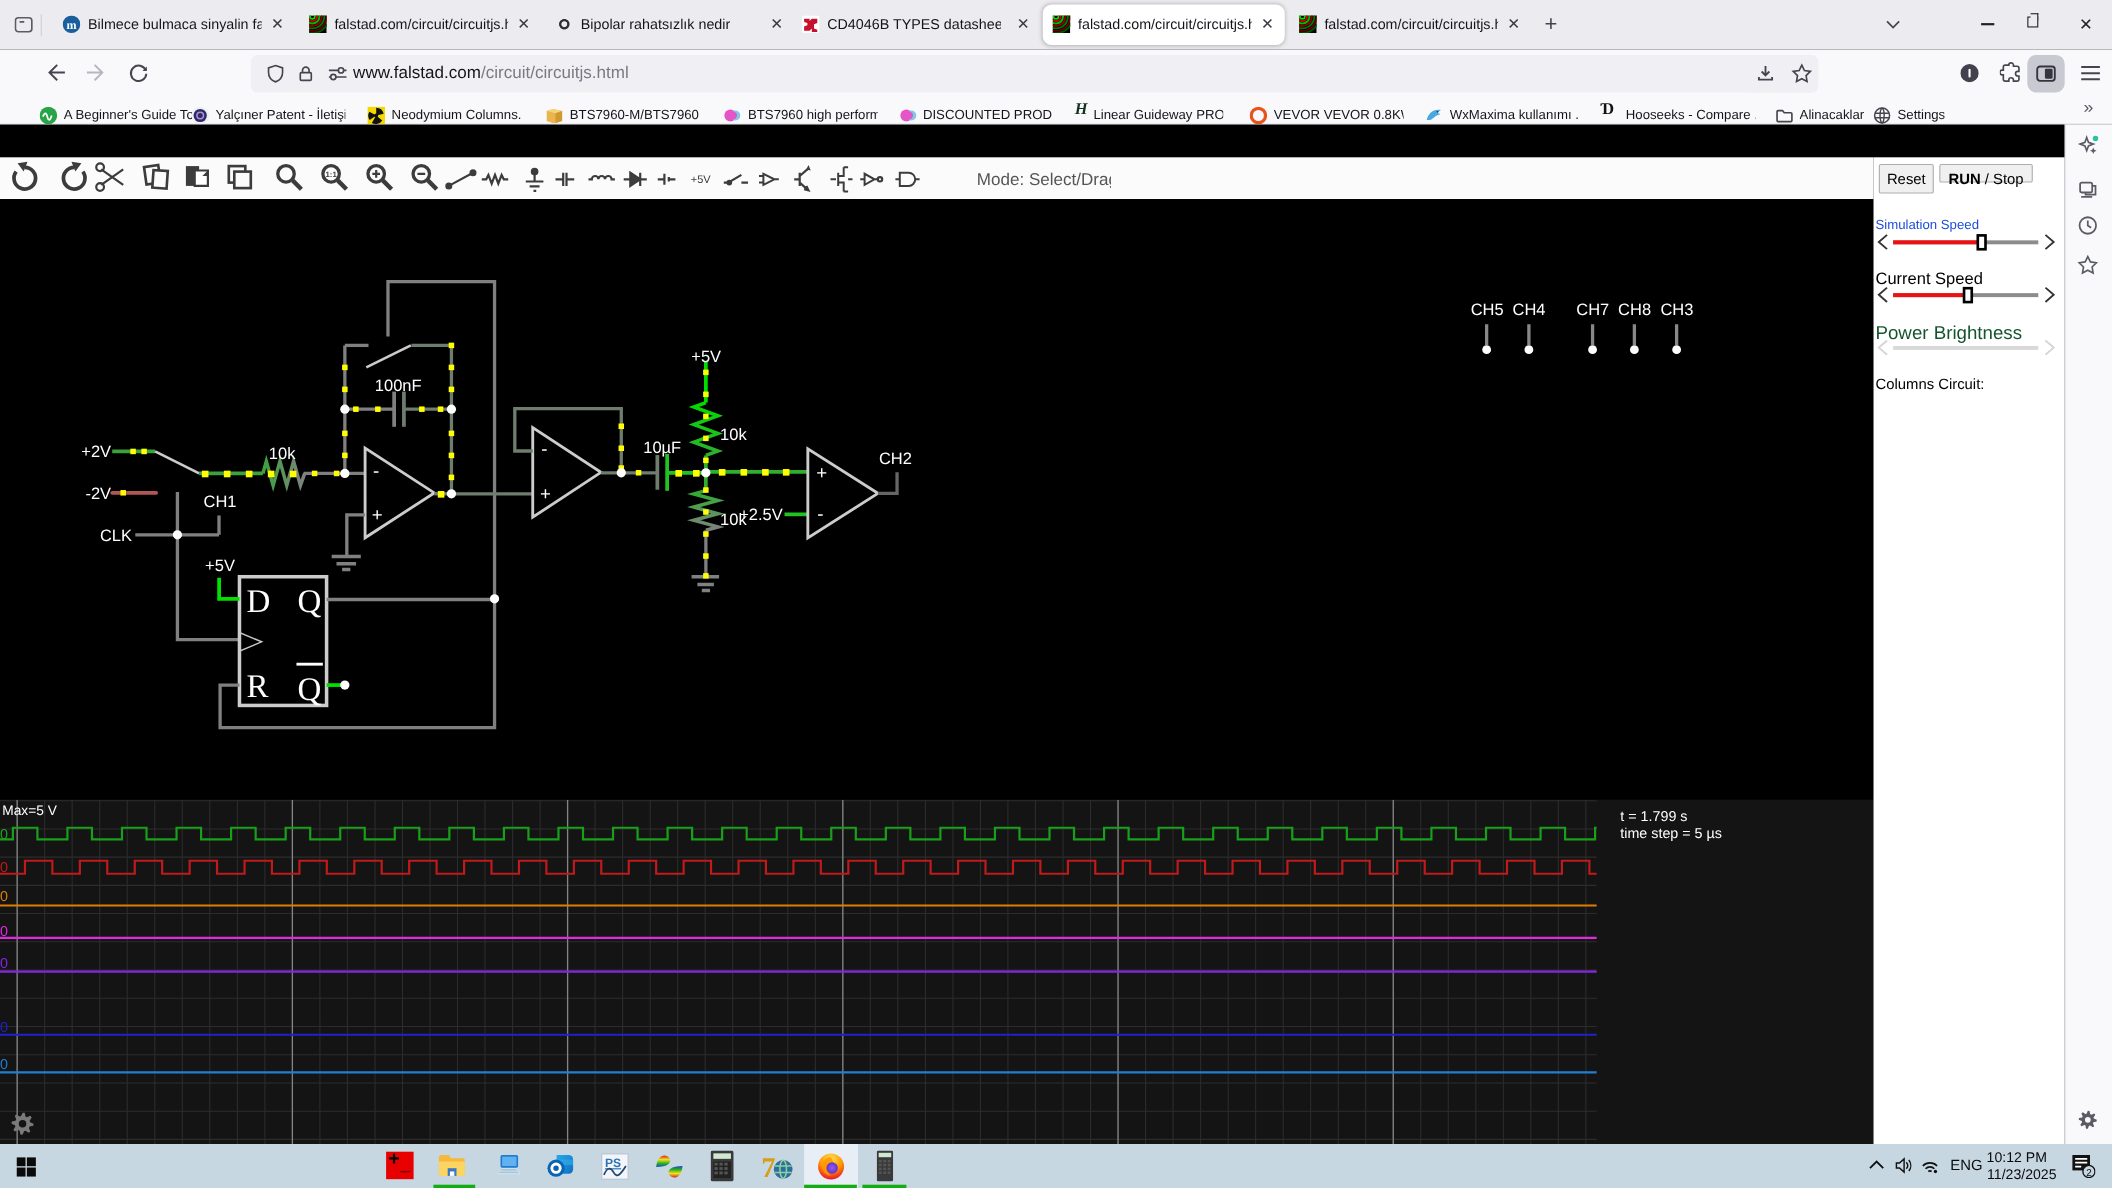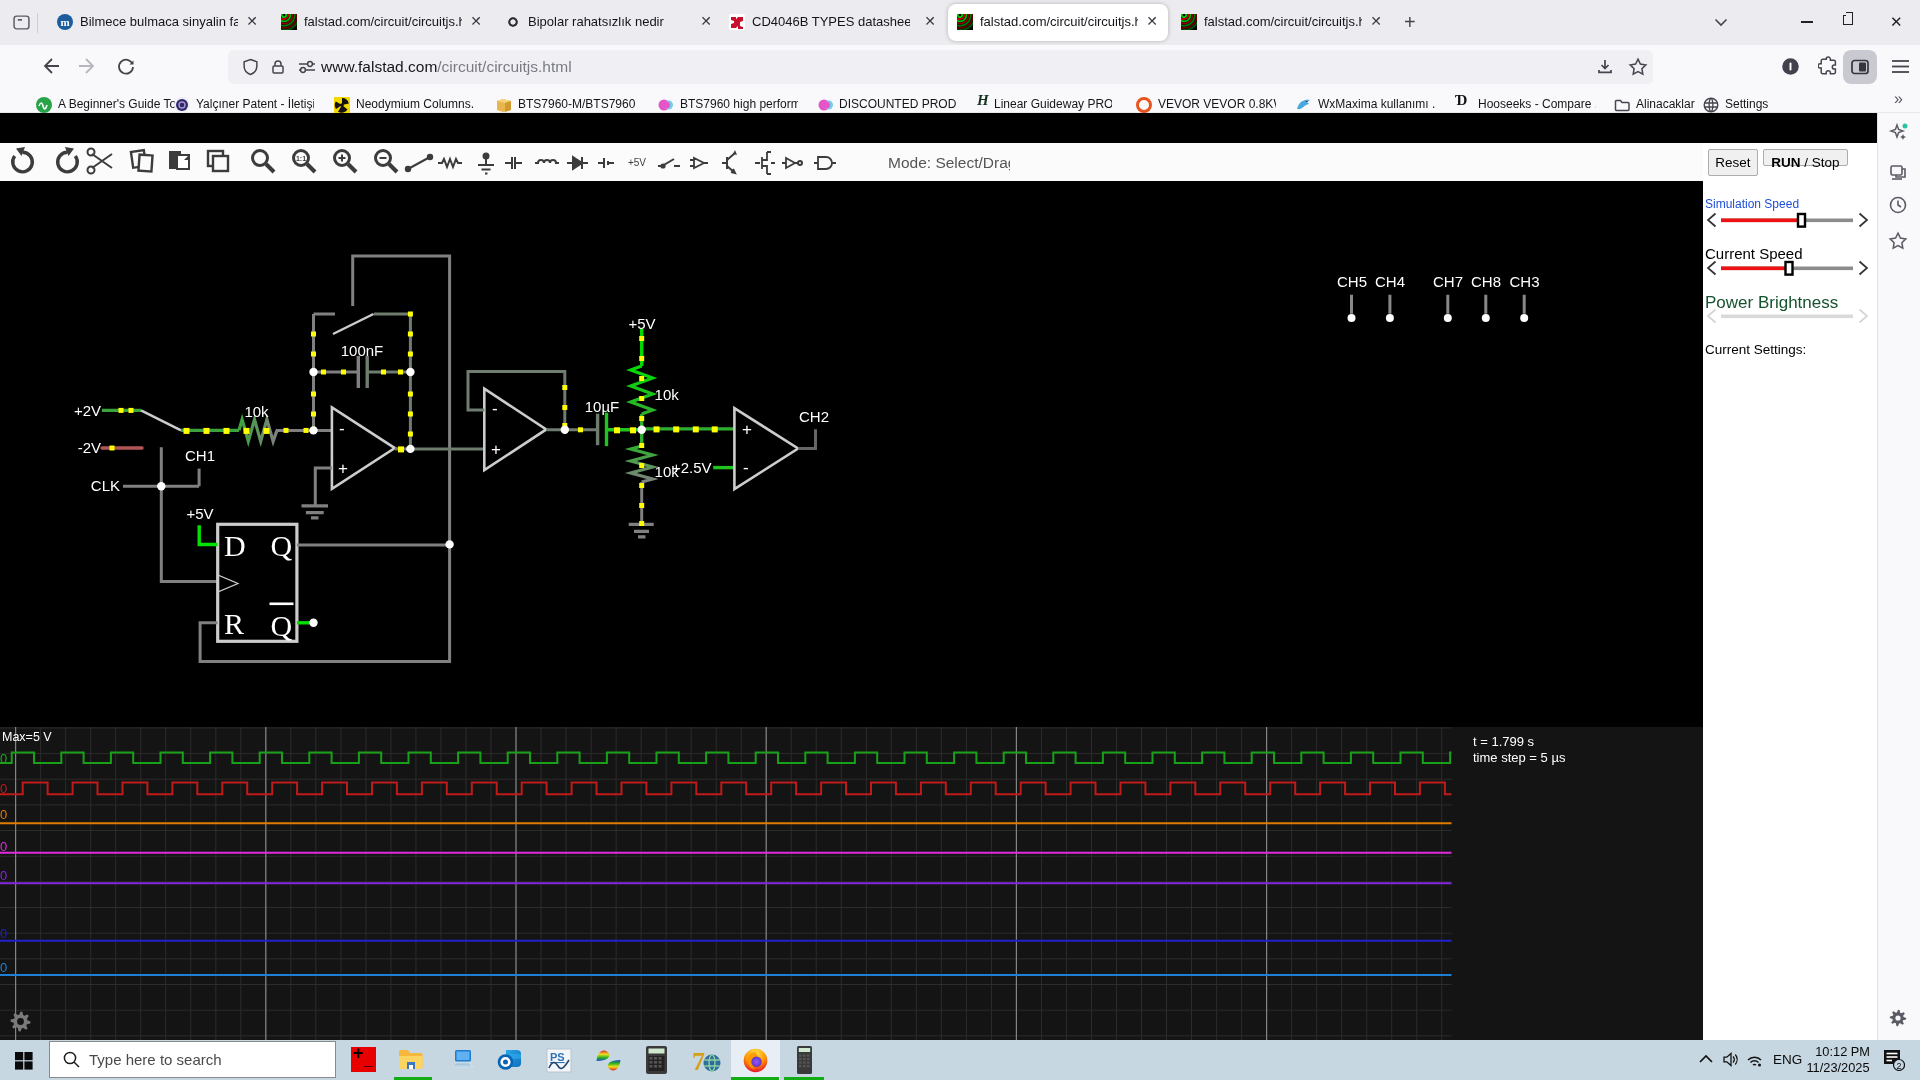--- a/index.html
+++ b/index.html
@@ -320,21 +320,21 @@
     <rect x="18" y="9.5" width="65" height="3.6" fill="#ee1111"></rect>
     <rect x="82.5" y="5" width="7" height="12.6" fill="#fff" stroke="#000" stroke-width="2.4"></rect>
     <path d="M156.5 4.5L164 11l-7.5 6.5" stroke="#333" stroke-width="1.7" fill="none"></path>
   </svg>
   <div class="abs" style="left:2px;top:150px;font-size:17px;color:#14532d">Power Brightness</div>
   <svg class="abs" style="left:0;top:162px" width="174" height="22" viewBox="0 0 174 22">
     <path d="M12.5 4.5L5 11l7.5 6.5" stroke="#d5d5d5" stroke-width="1.7" fill="none"></path>
     <rect x="18" y="9.5" width="132" height="3.6" fill="#d9d9d9"></rect>
     <path d="M156.5 4.5L164 11l-7.5 6.5" stroke="#d5d5d5" stroke-width="1.7" fill="none"></path>
   </svg>
-  <div class="abs" style="left:2px;top:199px;font-size:13.5px;color:#000">Current Settings:</div>
+  <div class="abs" style="left:2px;top:199px;font-size:13.5px;color:#000">Columns Circuit:</div>
 </div>
 <div class="abs" id="sidebar">
   <svg class="abs" style="left:10px;top:9px" width="20" height="20" viewBox="0 0 20 20">
         <path d="M9 3l1.6 4.4L15 9l-4.4 1.6L9 15l-1.6-4.4L3 9l4.4-1.6z" fill="none" stroke="#5b5b66" stroke-width="1.5"></path>
         <path d="M15 12l.9 2.1L18 15l-2.1.9L15 18l-.9-2.1L12 15l2.1-.9z" fill="#5b5b66"></path>
         <circle cx="17" cy="4" r="2.5" fill="#2ac3a2"></circle>
       </svg>
   <svg class="abs" style="left:10px;top:50px" width="20" height="20" viewBox="0 0 20 20">
         <rect x="3" y="3" width="11" height="9" rx="1.5" fill="none" stroke="#5b5b66" stroke-width="1.6"></rect>
         <path d="M14 6h3v8h-9v-2" fill="none" stroke="#5b5b66" stroke-width="1.6"></path>
@@ -572,27 +572,20 @@
 </div>
 <div class="abs" id="taskbar">
   <svg class="abs" style="left:15px;top:12px" width="18" height="18" viewBox="0 0 18 18">
         <g fill="#0a0a0a">
           <rect x="0" y="0" width="8.2" height="8.2"></rect>
           <rect x="9.4" y="0" width="8.2" height="8.2"></rect>
           <rect x="0" y="9.4" width="8.2" height="8.2"></rect>
           <rect x="9.4" y="9.4" width="8.2" height="8.2"></rect>
         </g>
       </svg>
-  <div class="abs" style="left:49px;top:1px;width:287px;height:37px;background:#fff;border:1px solid #8a8a8a">
-    <svg class="abs" style="left:13px;top:9px" width="17" height="17" viewBox="0 0 17 17">
-          <circle cx="7" cy="7" r="5.6" fill="none" stroke="#1f1f1f" stroke-width="1.5"></circle>
-          <line x1="11" y1="11" x2="16" y2="16" stroke="#1f1f1f" stroke-width="1.5"></line>
-        </svg>
-    <div class="abs" style="left:39px;top:9px;font-size:15px;color:#4a4a4a">Type here to search</div>
-  </div>
   <div class="abs" style="left:351px;top:7px;width:25px;height:25px;background:#e80000">
     <div class="abs" style="left:2px;top:-4px;font-size:18px;font-weight:bold;color:#000">+</div>
     <div class="abs" style="left:13px;top:4px;font-size:16px;font-weight:bold;color:#000">_</div>
   </div>
   <svg class="abs" style="left:398px;top:8px" width="25" height="24" viewBox="0 0 25 24">
         <path d="M1 4a2 2 0 0 1 2-2h7l2 3h11a1.5 1.5 0 0 1 1.5 1.5V19a2 2 0 0 1-2 2H3a2 2 0 0 1-2-2z" fill="#f6b73c"></path>
         <path d="M1 8h23.5V19a2 2 0 0 1-2 2H3a2 2 0 0 1-2-2z" fill="#fcd462"></path>
         <rect x="9" y="14" width="8" height="7" fill="#3a78c3"></rect>
         <rect x="11" y="17" width="4" height="4" fill="#fff"></rect>
       </svg>
@@ -708,21 +701,21 @@
       </svg>
   <svg class="abs" style="left:1722px;top:11px" width="18" height="17" viewBox="0 0 18 17">
         <path d="M2 6.2h2.8L9 2.5v12L4.8 10.8H2z" fill="none" stroke="#111" stroke-width="1.3"></path>
         <path d="M11 5.5a4.5 4.5 0 0 1 0 6M13.3 3.5a8 8 0 0 1 0 10" stroke="#111" stroke-width="1.3" fill="none"></path>
       </svg>
   <svg class="abs" style="left:1746px;top:12px" width="17" height="15" viewBox="0 0 17 15">
         <path d="M2 8a9 9 0 0 1 13 0M4.5 10.5a5.5 5.5 0 0 1 8 0M7 13a2.5 2.5 0 0 1 3 0" stroke="#111" stroke-width="1.5" fill="none"></path>
         <circle cx="13.5" cy="13" r="1.5" fill="#111"></circle>
       </svg>
   <div class="abs" style="left:1773px;top:12px;font-size:13.5px;color:#0a0a0a">ENG</div>
-  <div class="abs" style="left:1806px;top:4px;width:64px;font-size:12.8px;color:#0a0a0a;text-align:right;white-space:nowrap">10:12 PM</div>
+  <div class="abs" style="left:1806px;top:4px;width:64px;font-size:12.8px;color:#0a0a0a;text-align:left;white-space:nowrap">10:12 PM</div>
   <div class="abs" style="left:1806px;top:20px;width:64px;font-size:12.8px;color:#0a0a0a;text-align:center">11/23/2025</div>
   <svg class="abs" style="left:1883px;top:9px" width="22" height="22" viewBox="0 0 22 22">
         <rect x="1" y="1" width="16" height="14" fill="#111"></rect>
         <g stroke="#fff" stroke-width="1.6">
           <line x1="3.5" y1="4.5" x2="14.5" y2="4.5"></line>
           <line x1="3.5" y1="8" x2="14.5" y2="8"></line>
           <line x1="3.5" y1="11.5" x2="9" y2="11.5"></line>
         </g>
         <circle cx="16" cy="16" r="5.5" fill="#c7d7e2" stroke="#111" stroke-width="1.2"></circle>
         <text x="16" y="20" font-size="9" fill="#111" text-anchor="middle">2</text>

